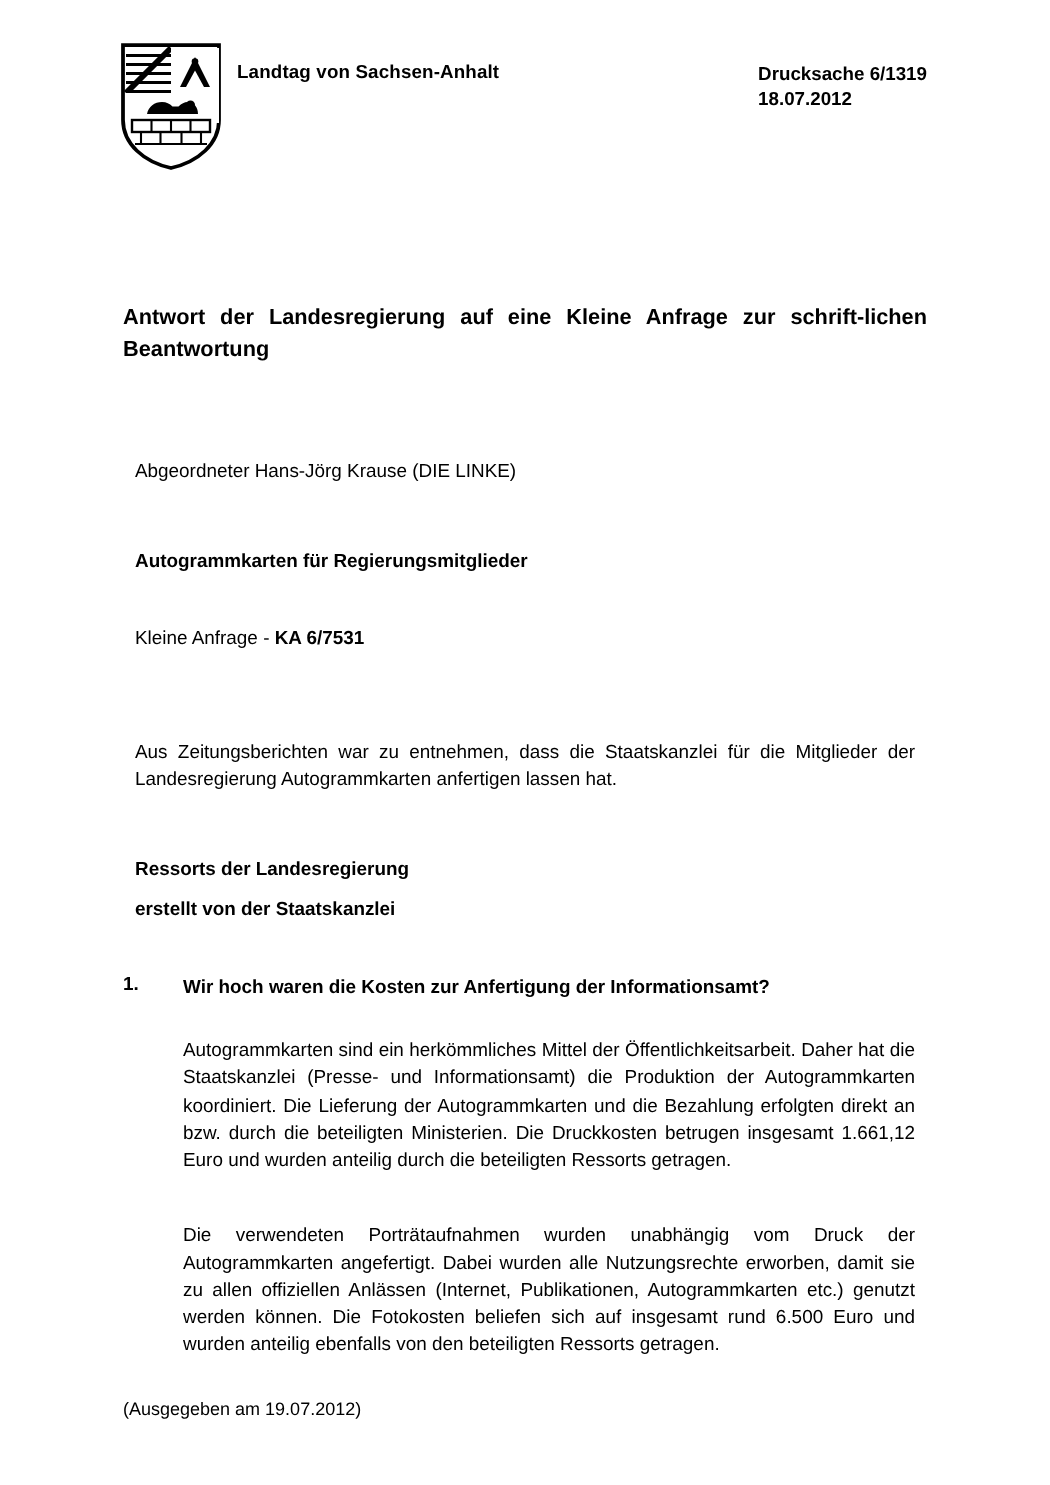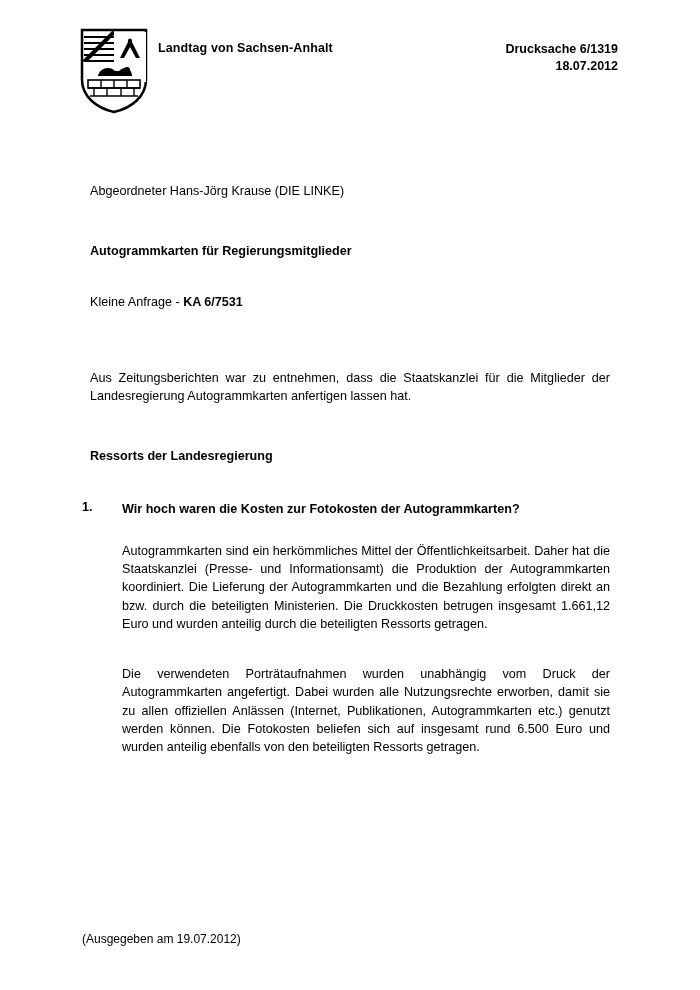--- a/index.html
+++ b/index.html
@@ -42,21 +42,20 @@
     left: 76px;
     top: 41px;
     font-size: 12.5px;
     font-weight: bold;
     letter-spacing: 0.1px;
   }
   .doc-meta {
     position: absolute;
     right: 0;
     top: 41px;
-    text-align: right;
     font-size: 12.5px;
     font-weight: bold;
     line-height: 1.35;
   }
 
   
   .doc-title {
     margin-top: 82px;
     font-size: 14.5px;
     font-weight: bold;
@@ -154,20 +153,21 @@
     </div>
 
     <div class="parliament-name">Landtag von Sachsen-Anhalt</div>
 
     <div class="doc-meta">
       <div>Drucksache 6/1319</div>
       <div>18.07.2012</div>
     </div>
   </div>
 
+  <div class="doc-title">Antwort der Landesregierung auf eine Kleine Anfrage zur schrift-lichen Beantwortung</div>
 
   <div class="block-gap-lg"></div>
 
   <p class="nojust">Abgeordneter Hans-Jörg Krause (DIE LINKE)</p>
 
   <div class="block-gap-md"></div>
 
   <p class="nojust bold">Autogrammkarten für Regierungsmitglieder</p>
 
   <div class="block-gap-sm"></div>
@@ -177,26 +177,27 @@
   <div class="block-gap-md"></div>
 
 
   <div class="block-gap-sm"></div>
 
   <p>Aus Zeitungsberichten war zu entnehmen, dass die Staatskanzlei für die Mitglieder der Landesregierung Autogrammkarten anfertigen lassen hat.</p>
 
   <div class="block-gap-md"></div>
 
   <p class="nojust bold">Ressorts der Landesregierung</p>
+  <p class="nojust bold">erstellt von der Staatskanzlei</p>
 
   <div class="block-gap-md"></div>
 
   <div class="qa-item">
     <div class="qa-num">1.</div>
-    <div class="qa-text">Wir hoch waren die Kosten zur Fotokosten der Autogrammkarten?</div>
+    <div class="qa-text">Wir hoch waren die Kosten zur Anfertigung der Informationsamt?</div>
   </div>
 
   <div class="block-gap-sm"></div>
 
   <p class="indent">Autogrammkarten sind ein herkömmliches Mittel der Öffentlichkeitsarbeit. Daher hat die Staatskanzlei (Presse- und Informationsamt) die Produktion der Autogrammkarten koordiniert. Die Lieferung der Autogrammkarten und die Bezahlung erfolgten direkt an bzw. durch die beteiligten Ministerien. Die Druckkosten betrugen insgesamt 1.661,12 Euro und wurden anteilig durch die beteiligten Ressorts getragen.</p>
 
   <div class="block-gap-sm"></div>
 
   <p class="indent">Die verwendeten Porträtaufnahmen wurden unabhängig vom Druck der Autogrammkarten angefertigt. Dabei wurden alle Nutzungsrechte erworben, damit sie zu allen offiziellen Anlässen (Internet, Publikationen, Autogrammkarten etc.) genutzt werden können. Die Fotokosten beliefen sich auf insgesamt rund 6.500 Euro und wurden anteilig ebenfalls von den beteiligten Ressorts getragen.</p>
 

